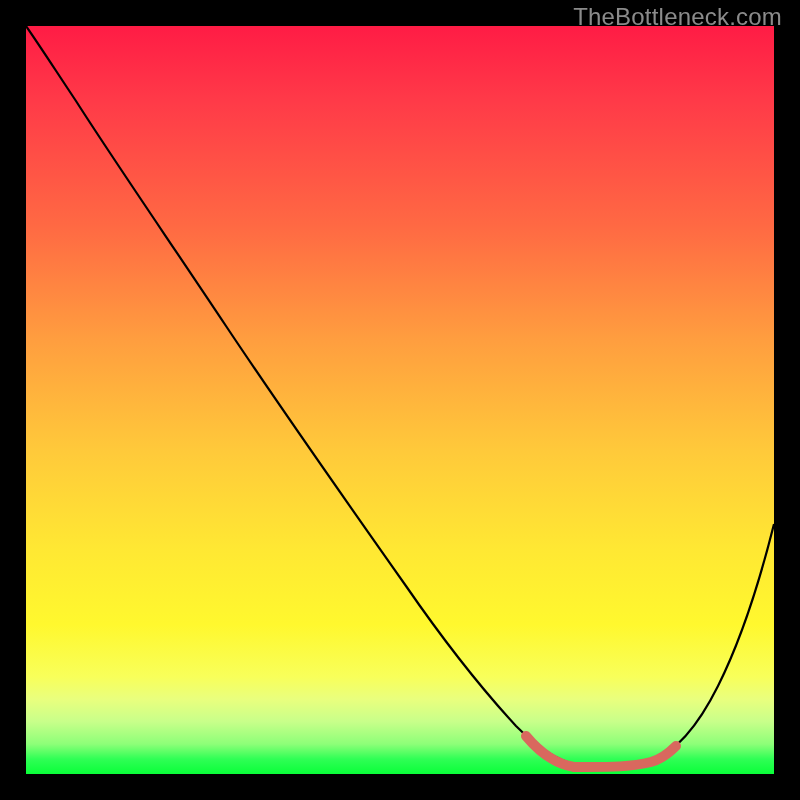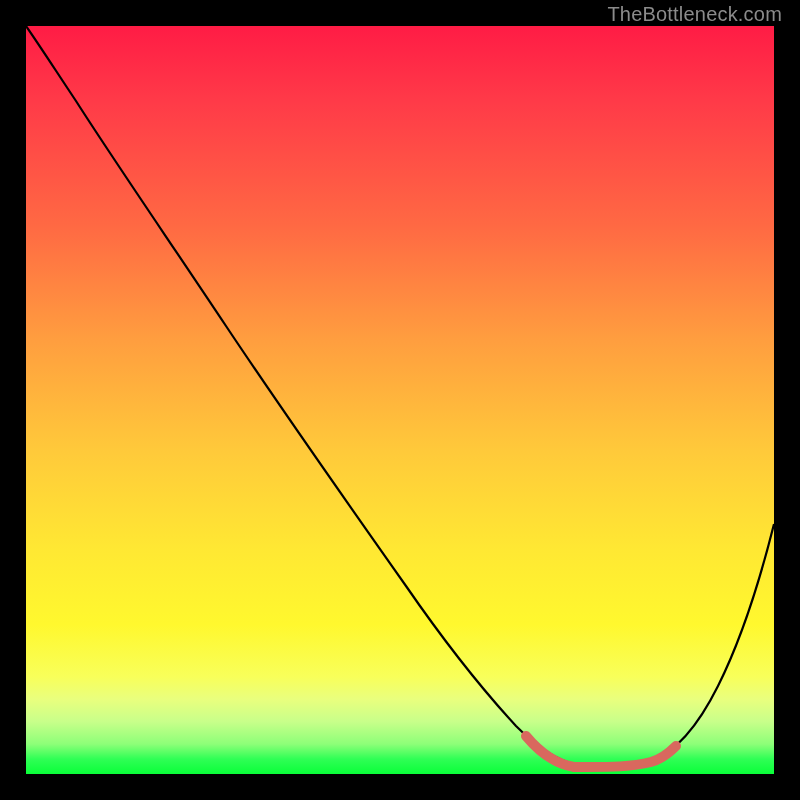--- a/index.html
+++ b/index.html
@@ -46,21 +46,21 @@
     left: 0;
     top: 0;
     width: 748px;
     height: 748px;
   }
   .watermark {
     position: absolute;
     top: 3px;
     right: 18px;
     color: #8b8b8b;
-    font-size: 20px;
+    font-size: 24px;
     font-weight: 500;
     letter-spacing: 0.2px;
     user-select: none;
   }
 
   
   .curve {
     fill: none;
     stroke: #000;
     stroke-width: 2.2;

